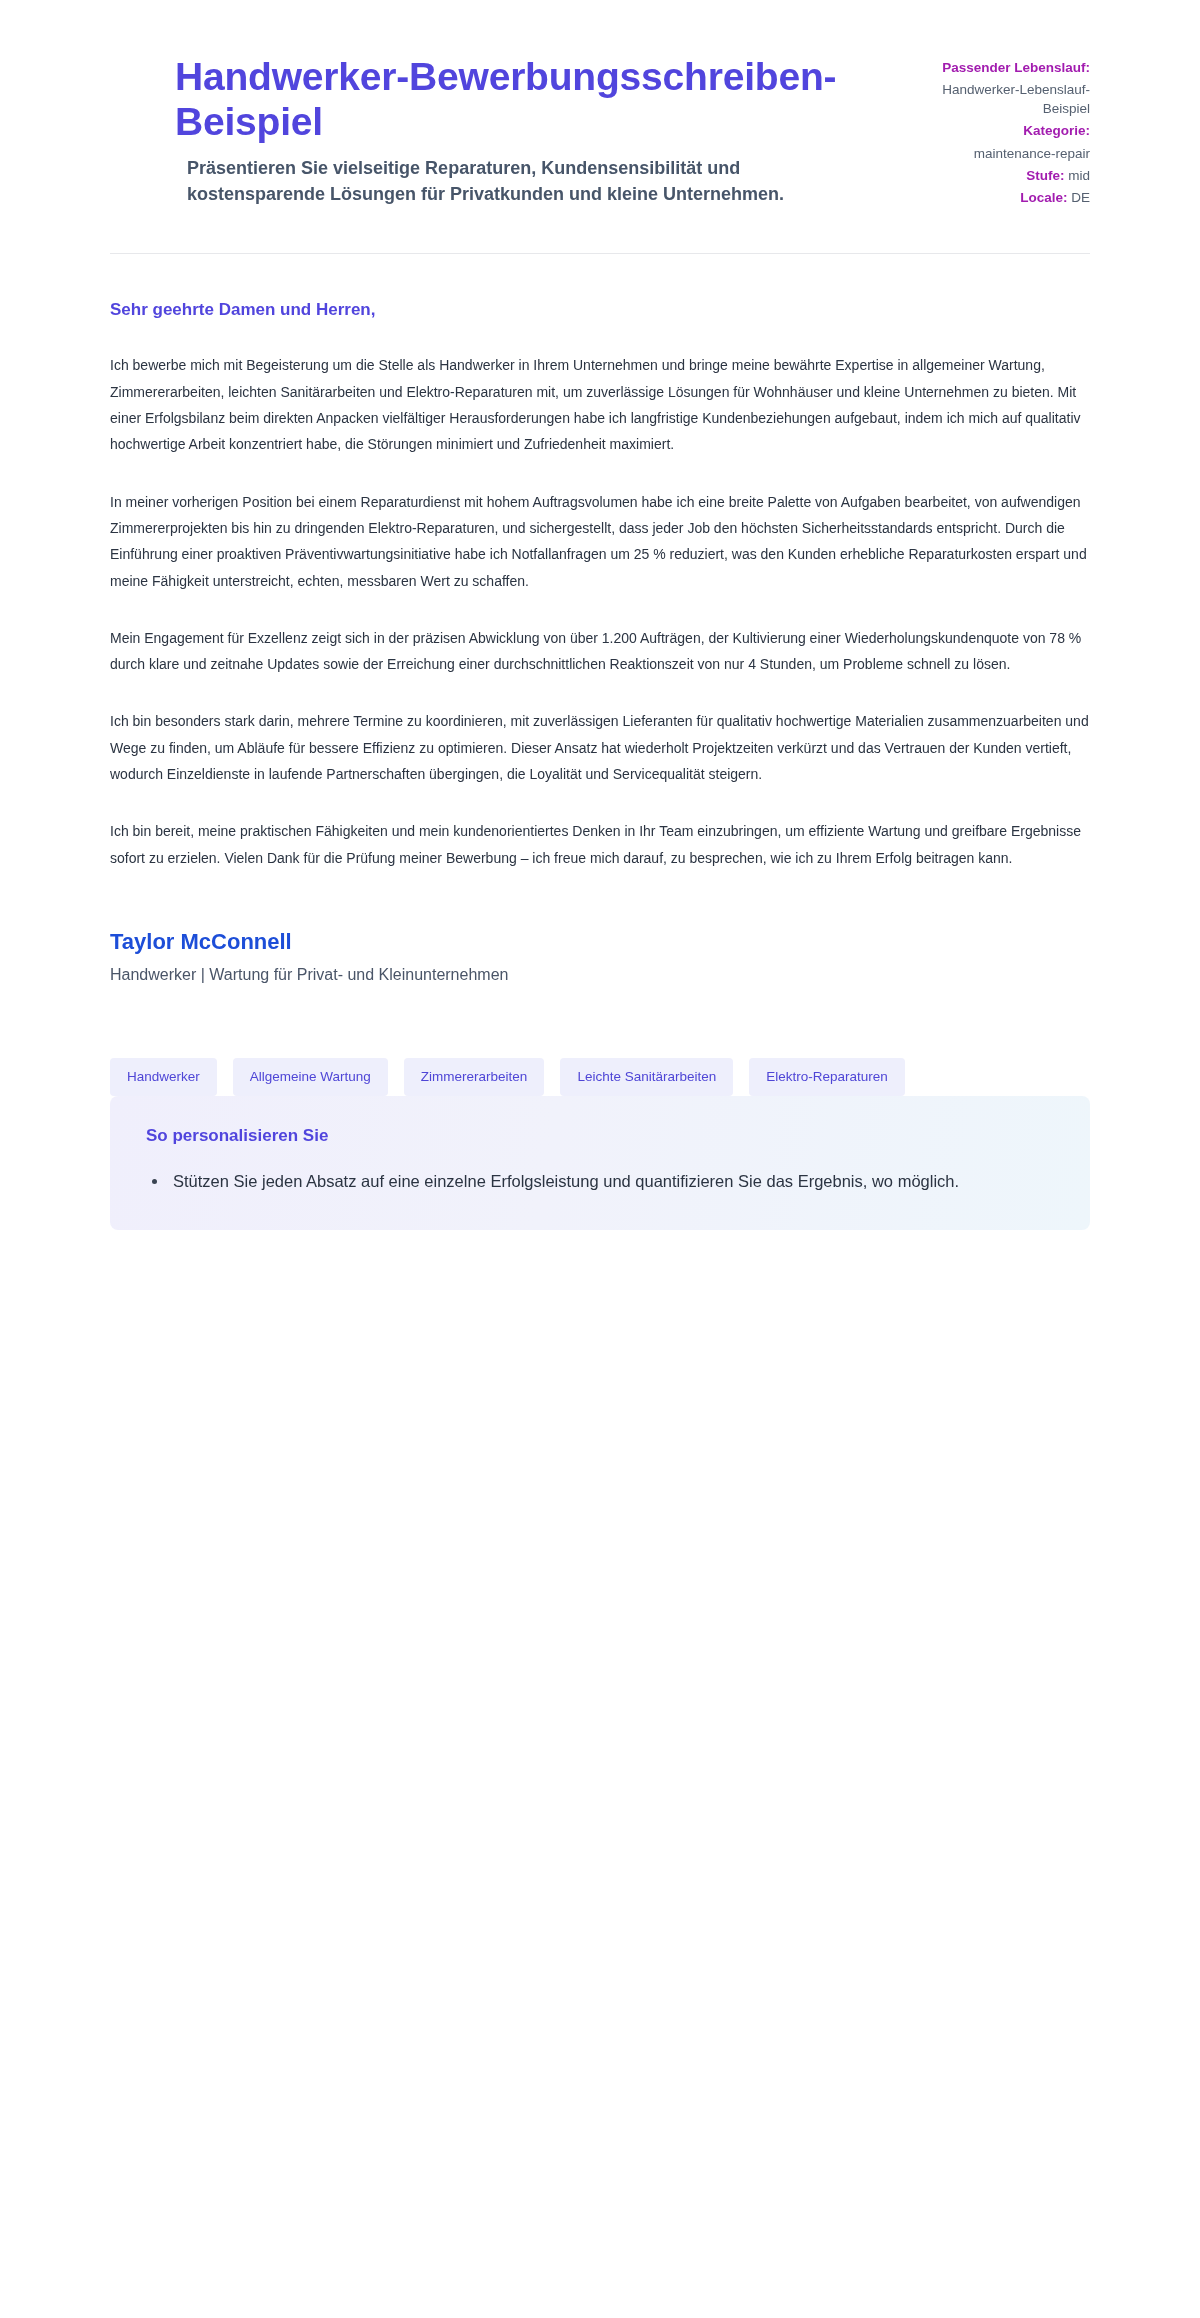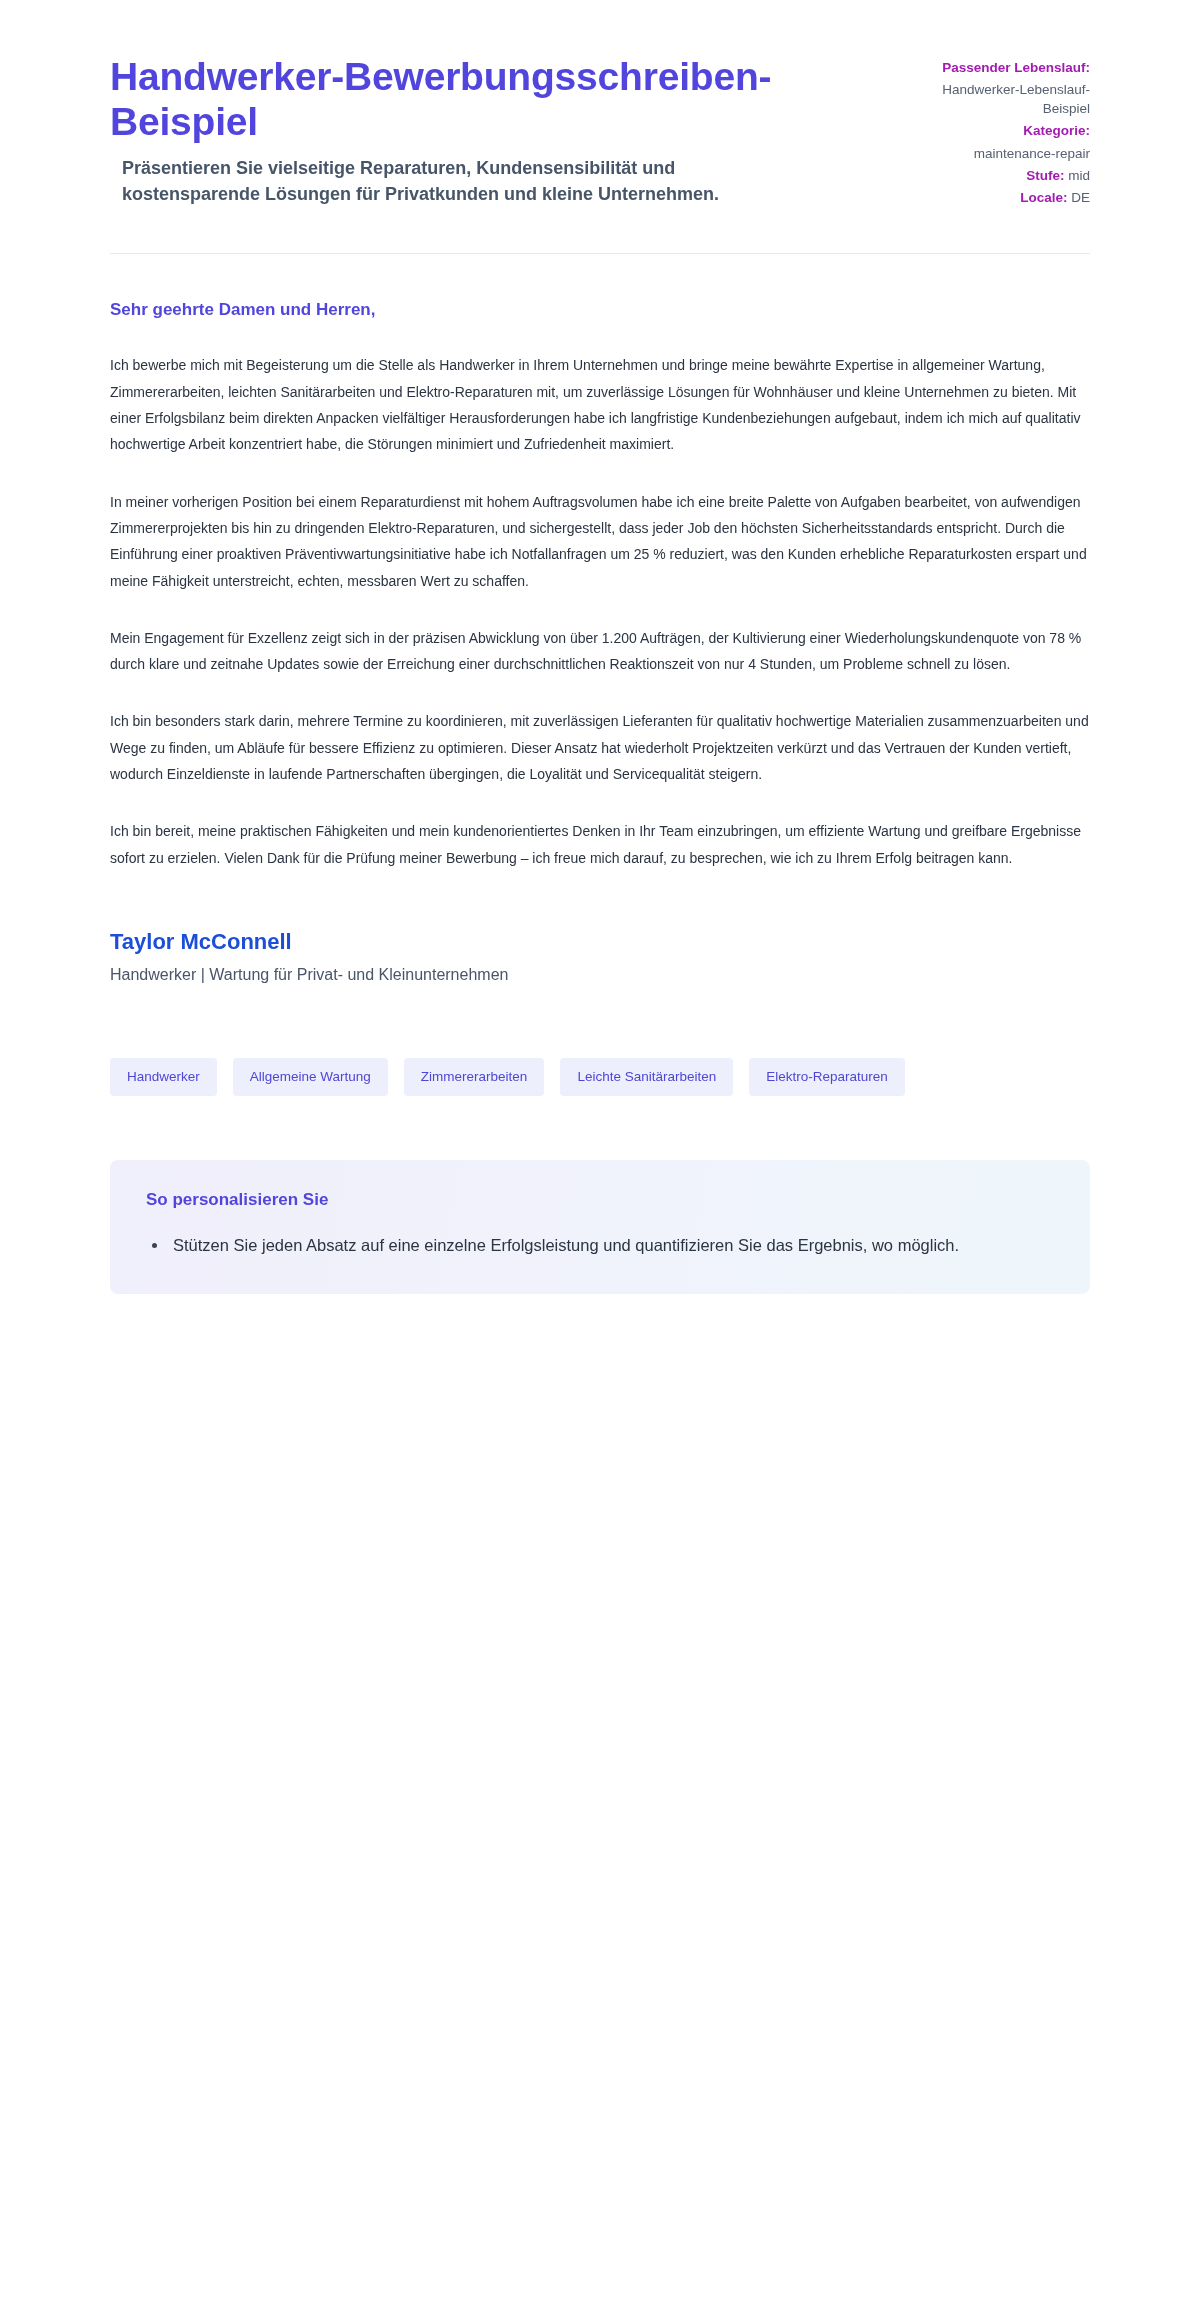--- a/index.html
+++ b/index.html
@@ -18,21 +18,21 @@
   }
   .page {
     width: 1200px;
     padding: 46px 110px 40px 110px;
   }
 
   
   .doc-header {
     display: flex;
     align-items: flex-start;
-    justify-content: space-between;
+    justify-content: flex-end;
     gap: 40px;
     padding-top: 8px;
   }
   .header-left { flex: 1 1 auto; max-width: 700px; }
   .doc-title {
     font-size: 39px;
     line-height: 1.16;
     font-weight: bold;
     color: #5145dd;
     margin: 0 0 6px 0;
@@ -108,21 +108,20 @@
     color: #4f46d6;
     font-size: 13.5px;
     line-height: 1;
     padding: 12px 17px;
     border-radius: 4px;
     white-space: nowrap;
   }
 
   
   .callout {
-    margin-top: 64px;
     border-radius: 8px;
     background: linear-gradient(100deg, #f0effc 0%, #f1f2fb 45%, #eef6fb 100%);
     padding: 30px 36px 34px 36px;
   }
   .callout-title {
     font-size: 17px;
     font-weight: bold;
     color: #5145dd;
     margin: 0 0 20px 0;
   }

